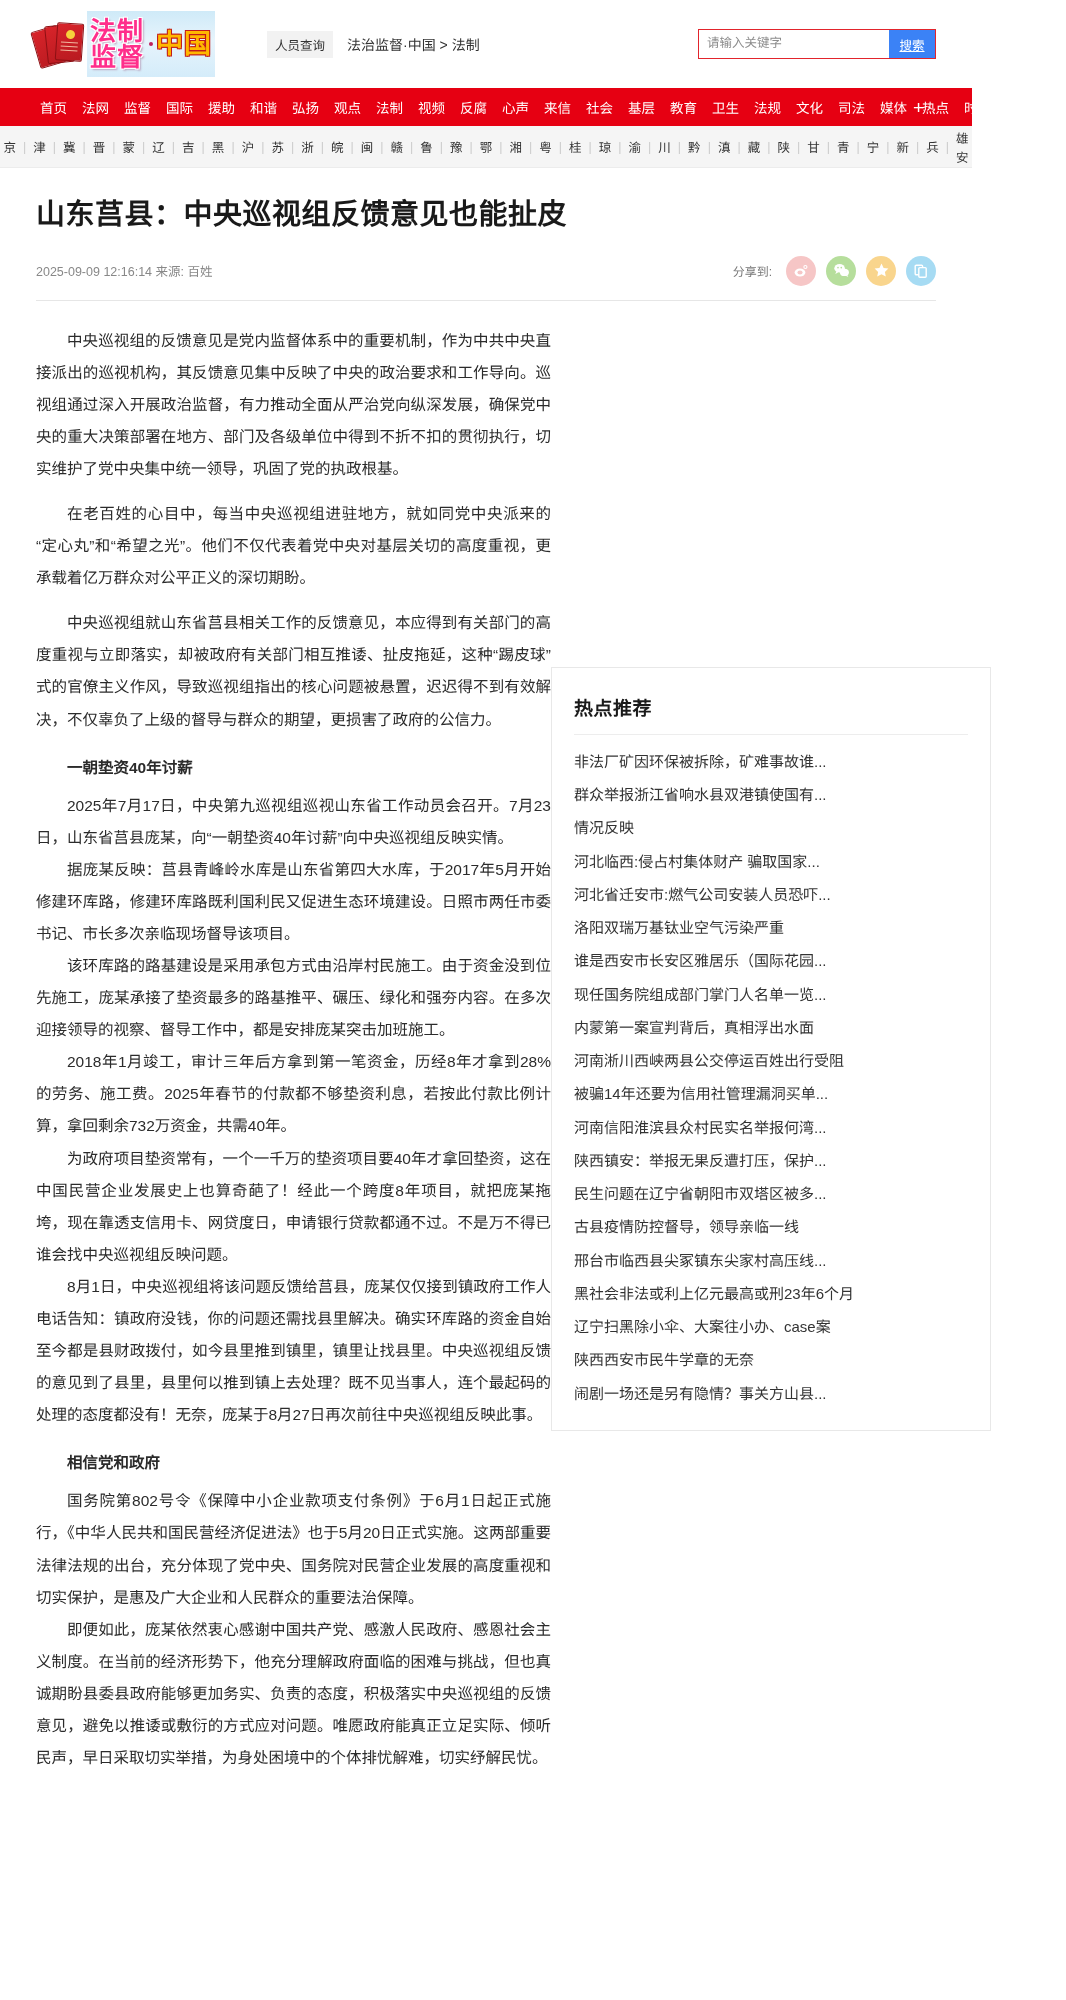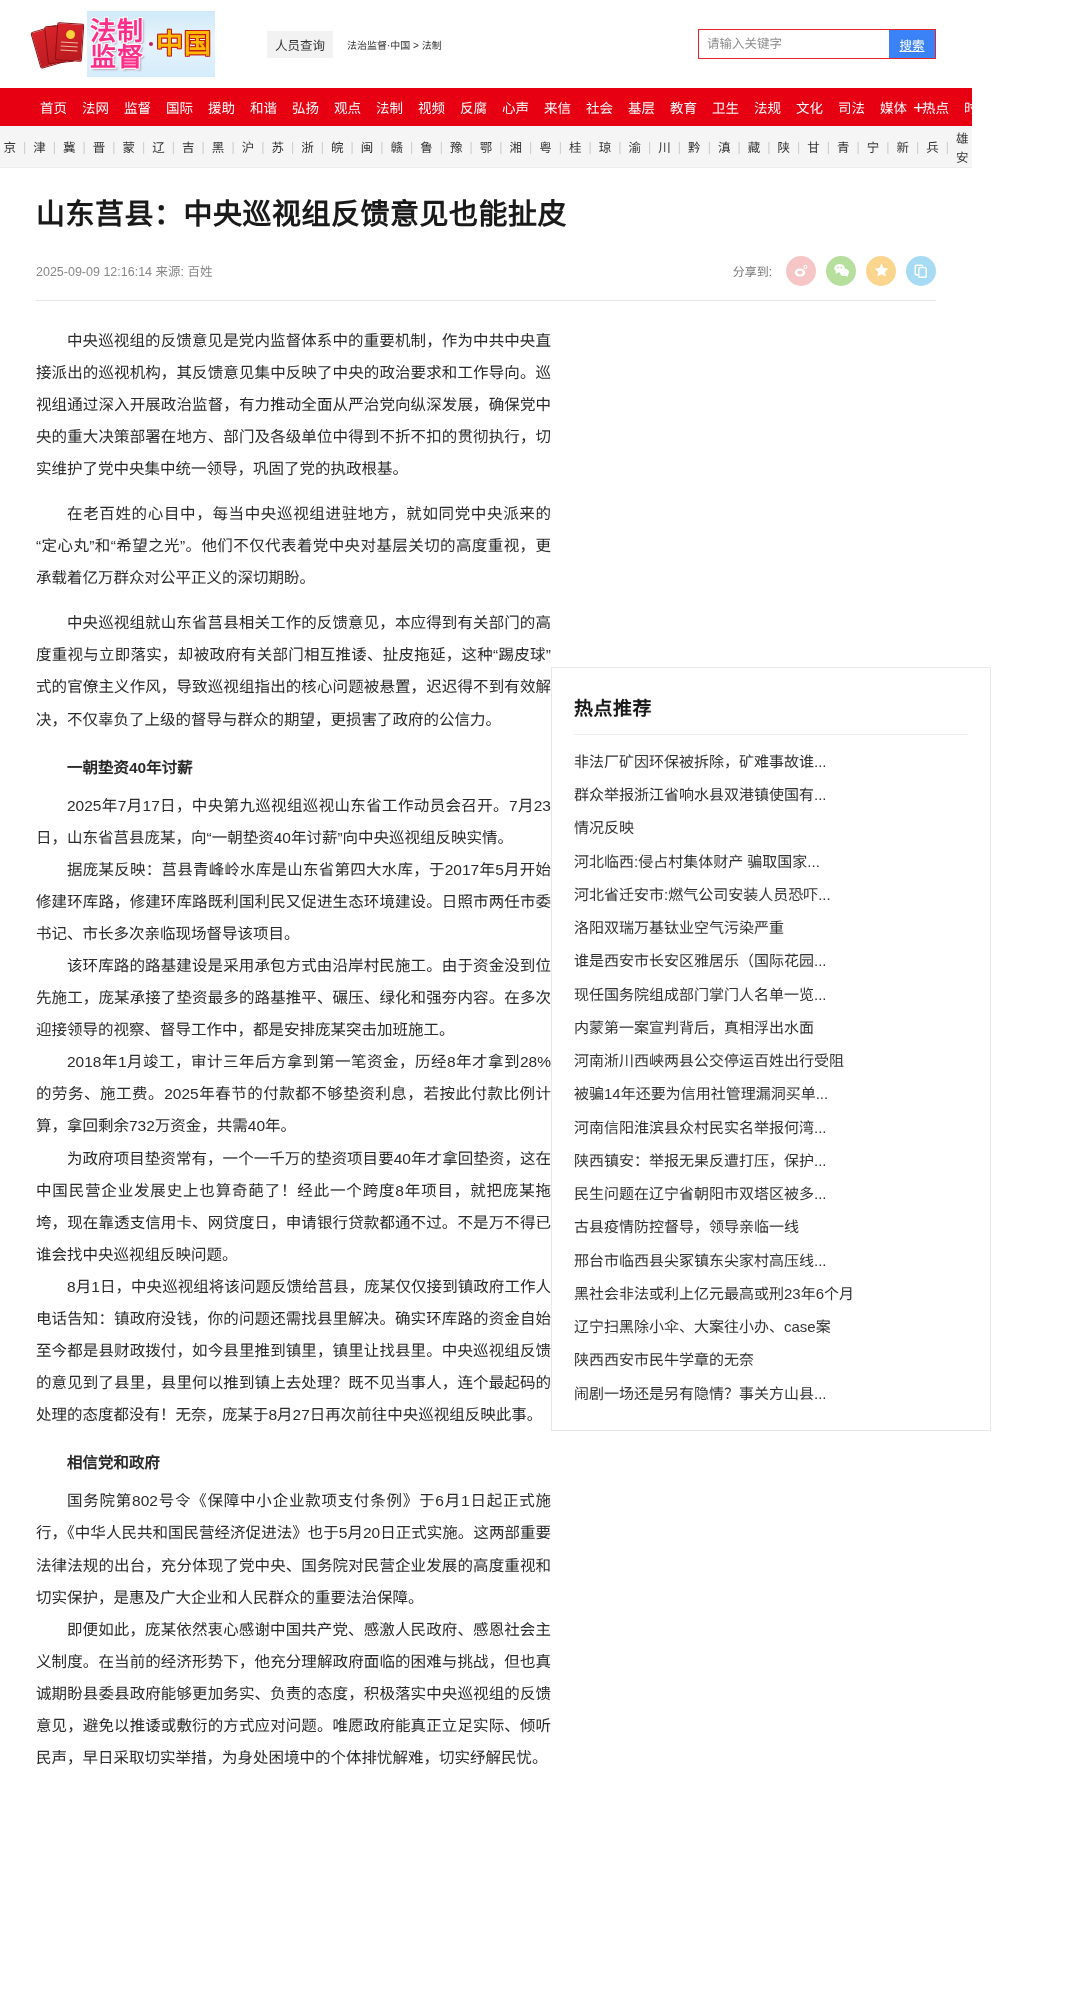--- a/index.html
+++ b/index.html
@@ -76,38 +76,38 @@
     display:flex; align-items:center; gap: 14px;
     margin-left: 52px;
     font-size: 12.5px;
     color: #333;
   }
   .topnav-links .pill {
     background:#f2f2f2;
     padding: 4px 8px;
     color:#333;
   }
-  .breadcrumb { color:#333; font-size:10px; white-space:nowrap; }
+  .breadcrumb { color:#333; font-size:14px; white-space:nowrap; }
 
   .search-box {
     margin-left: auto;
     margin-right: 36px;
     display:flex;
     border: 1px solid #e2242c;
     height: 30px;
     width: 238px;
   }
   .search-input {
     flex: 1;
     border: none;
     outline: none;
     padding: 0 8px;
     font-size: 12.5px;
     color: #555;
-    font-family: Liberation Sans, sans-serif;
+    font-family: Liberation Mono, monospace;
     background:#fff;
   }
   .search-input::placeholder { color:#8c8c8c; }
   .search-btn {
     width: 46px;
     background: #3b82f6;
     color: #fff;
     border: none;
     font-size: 12.5px;
     cursor: pointer;

